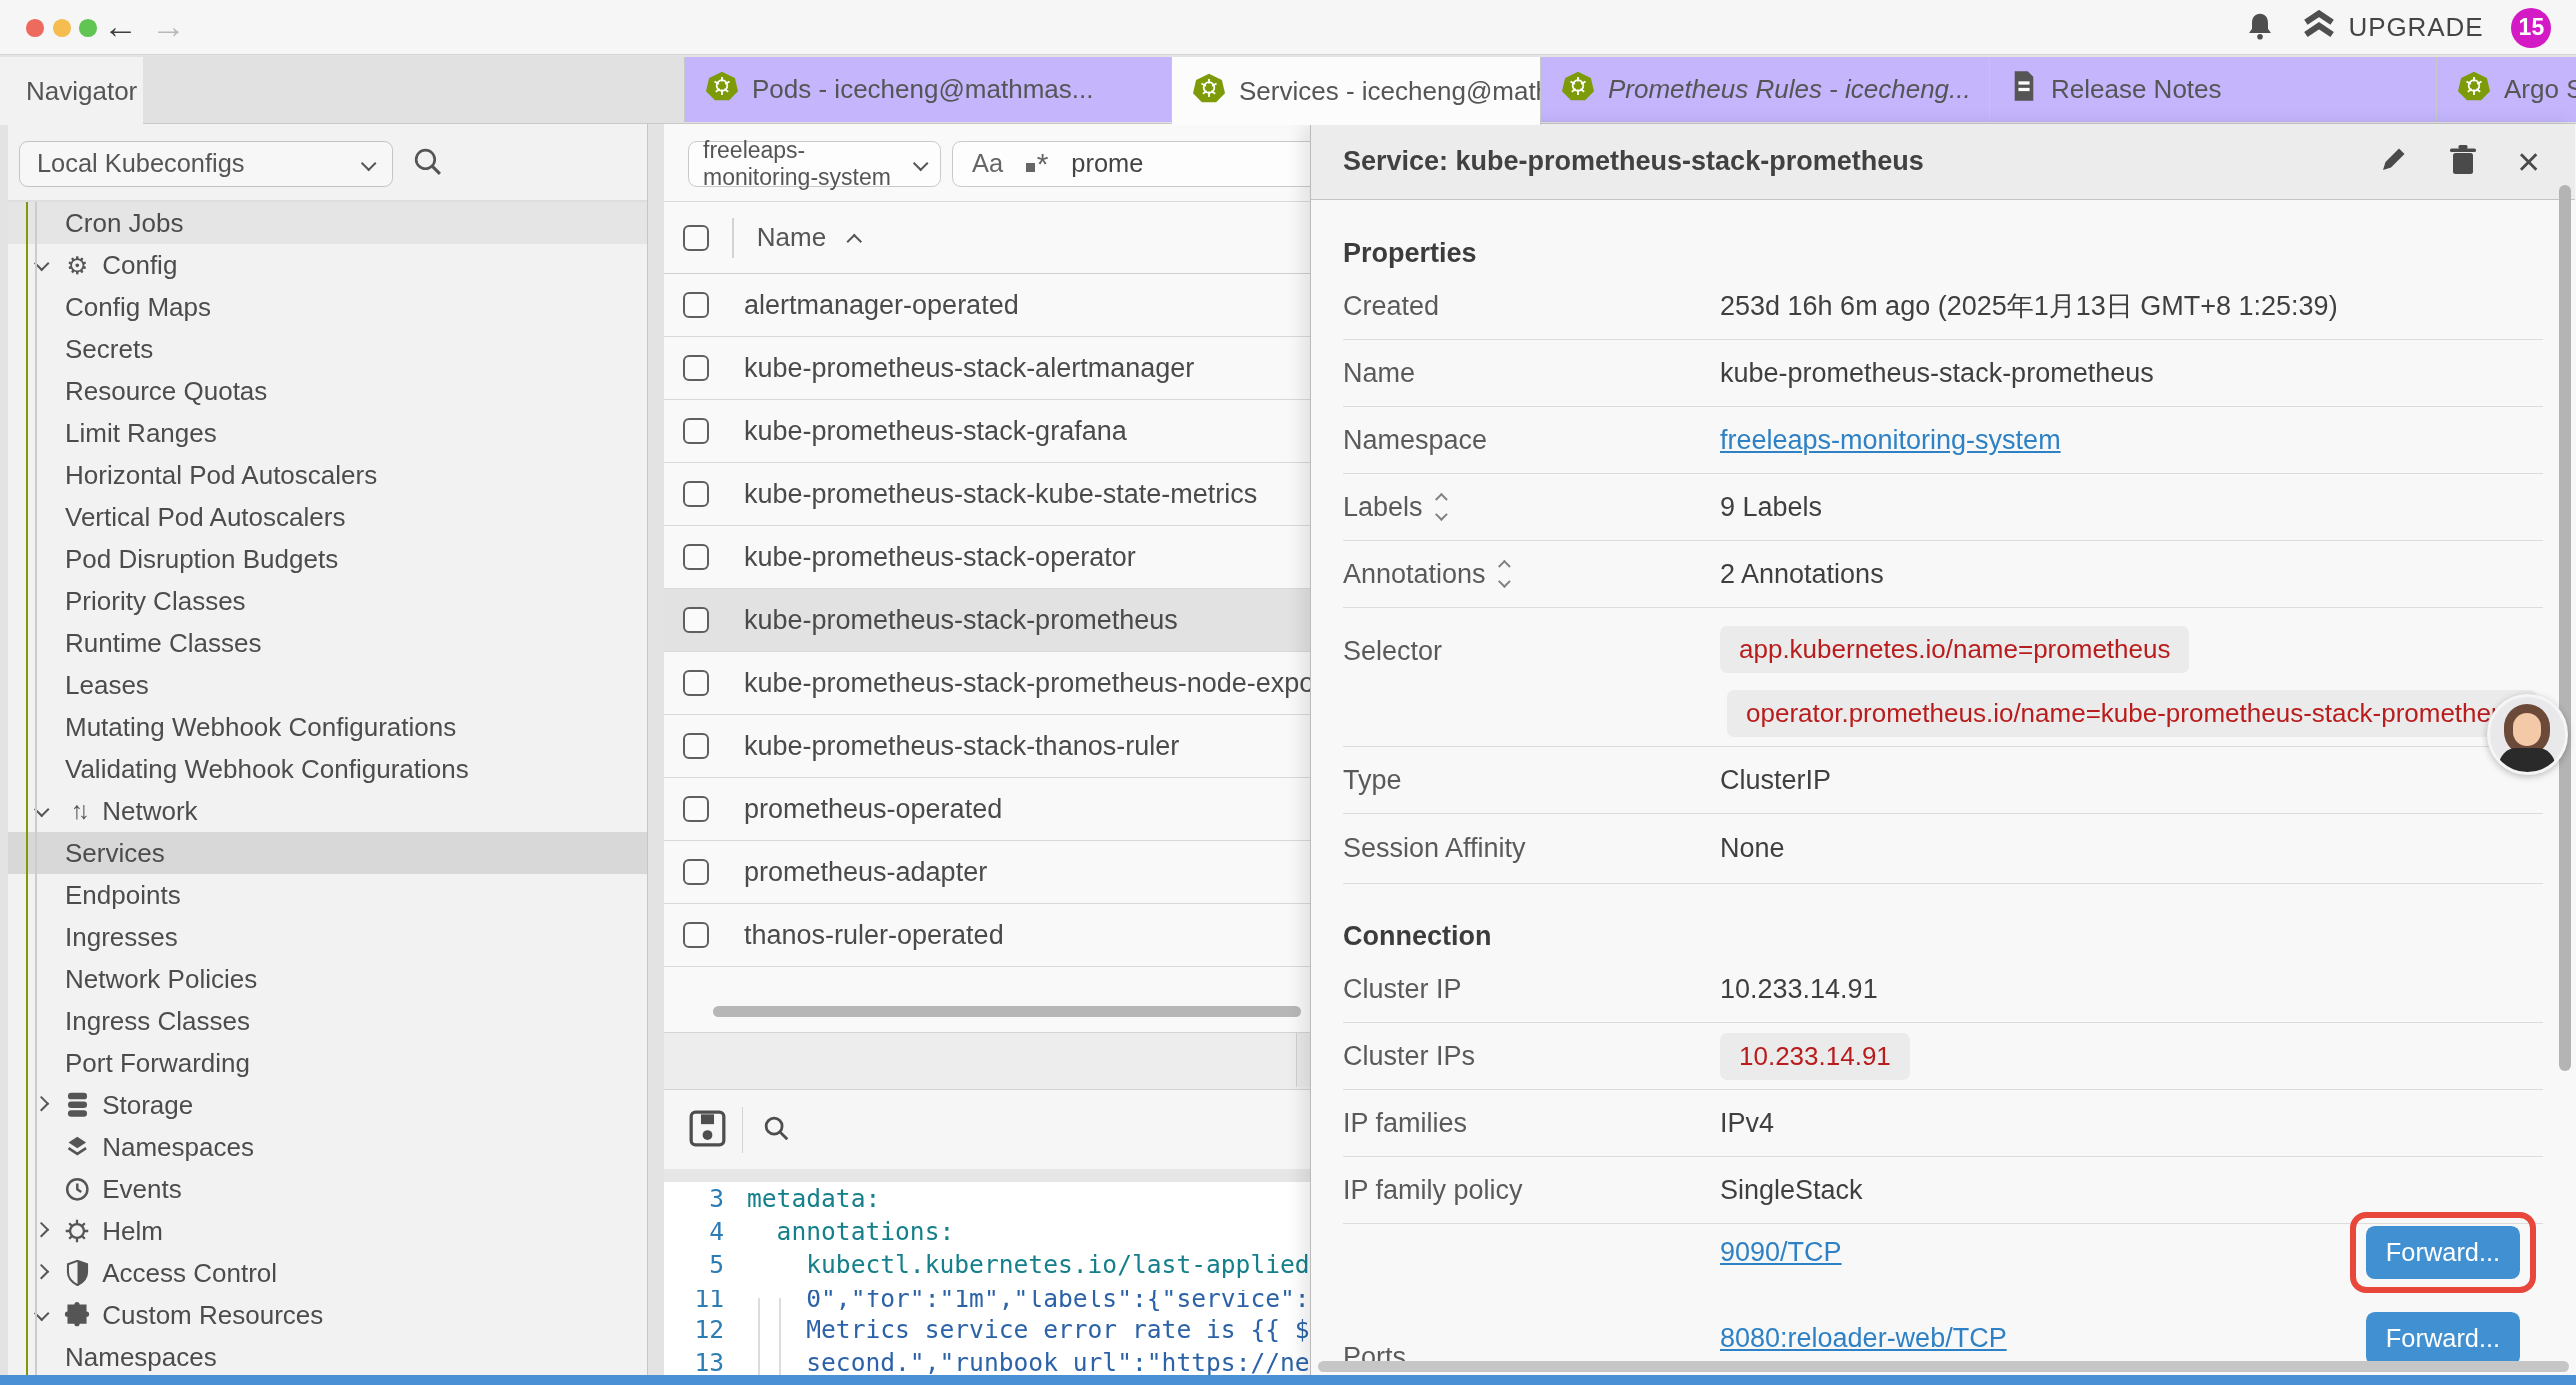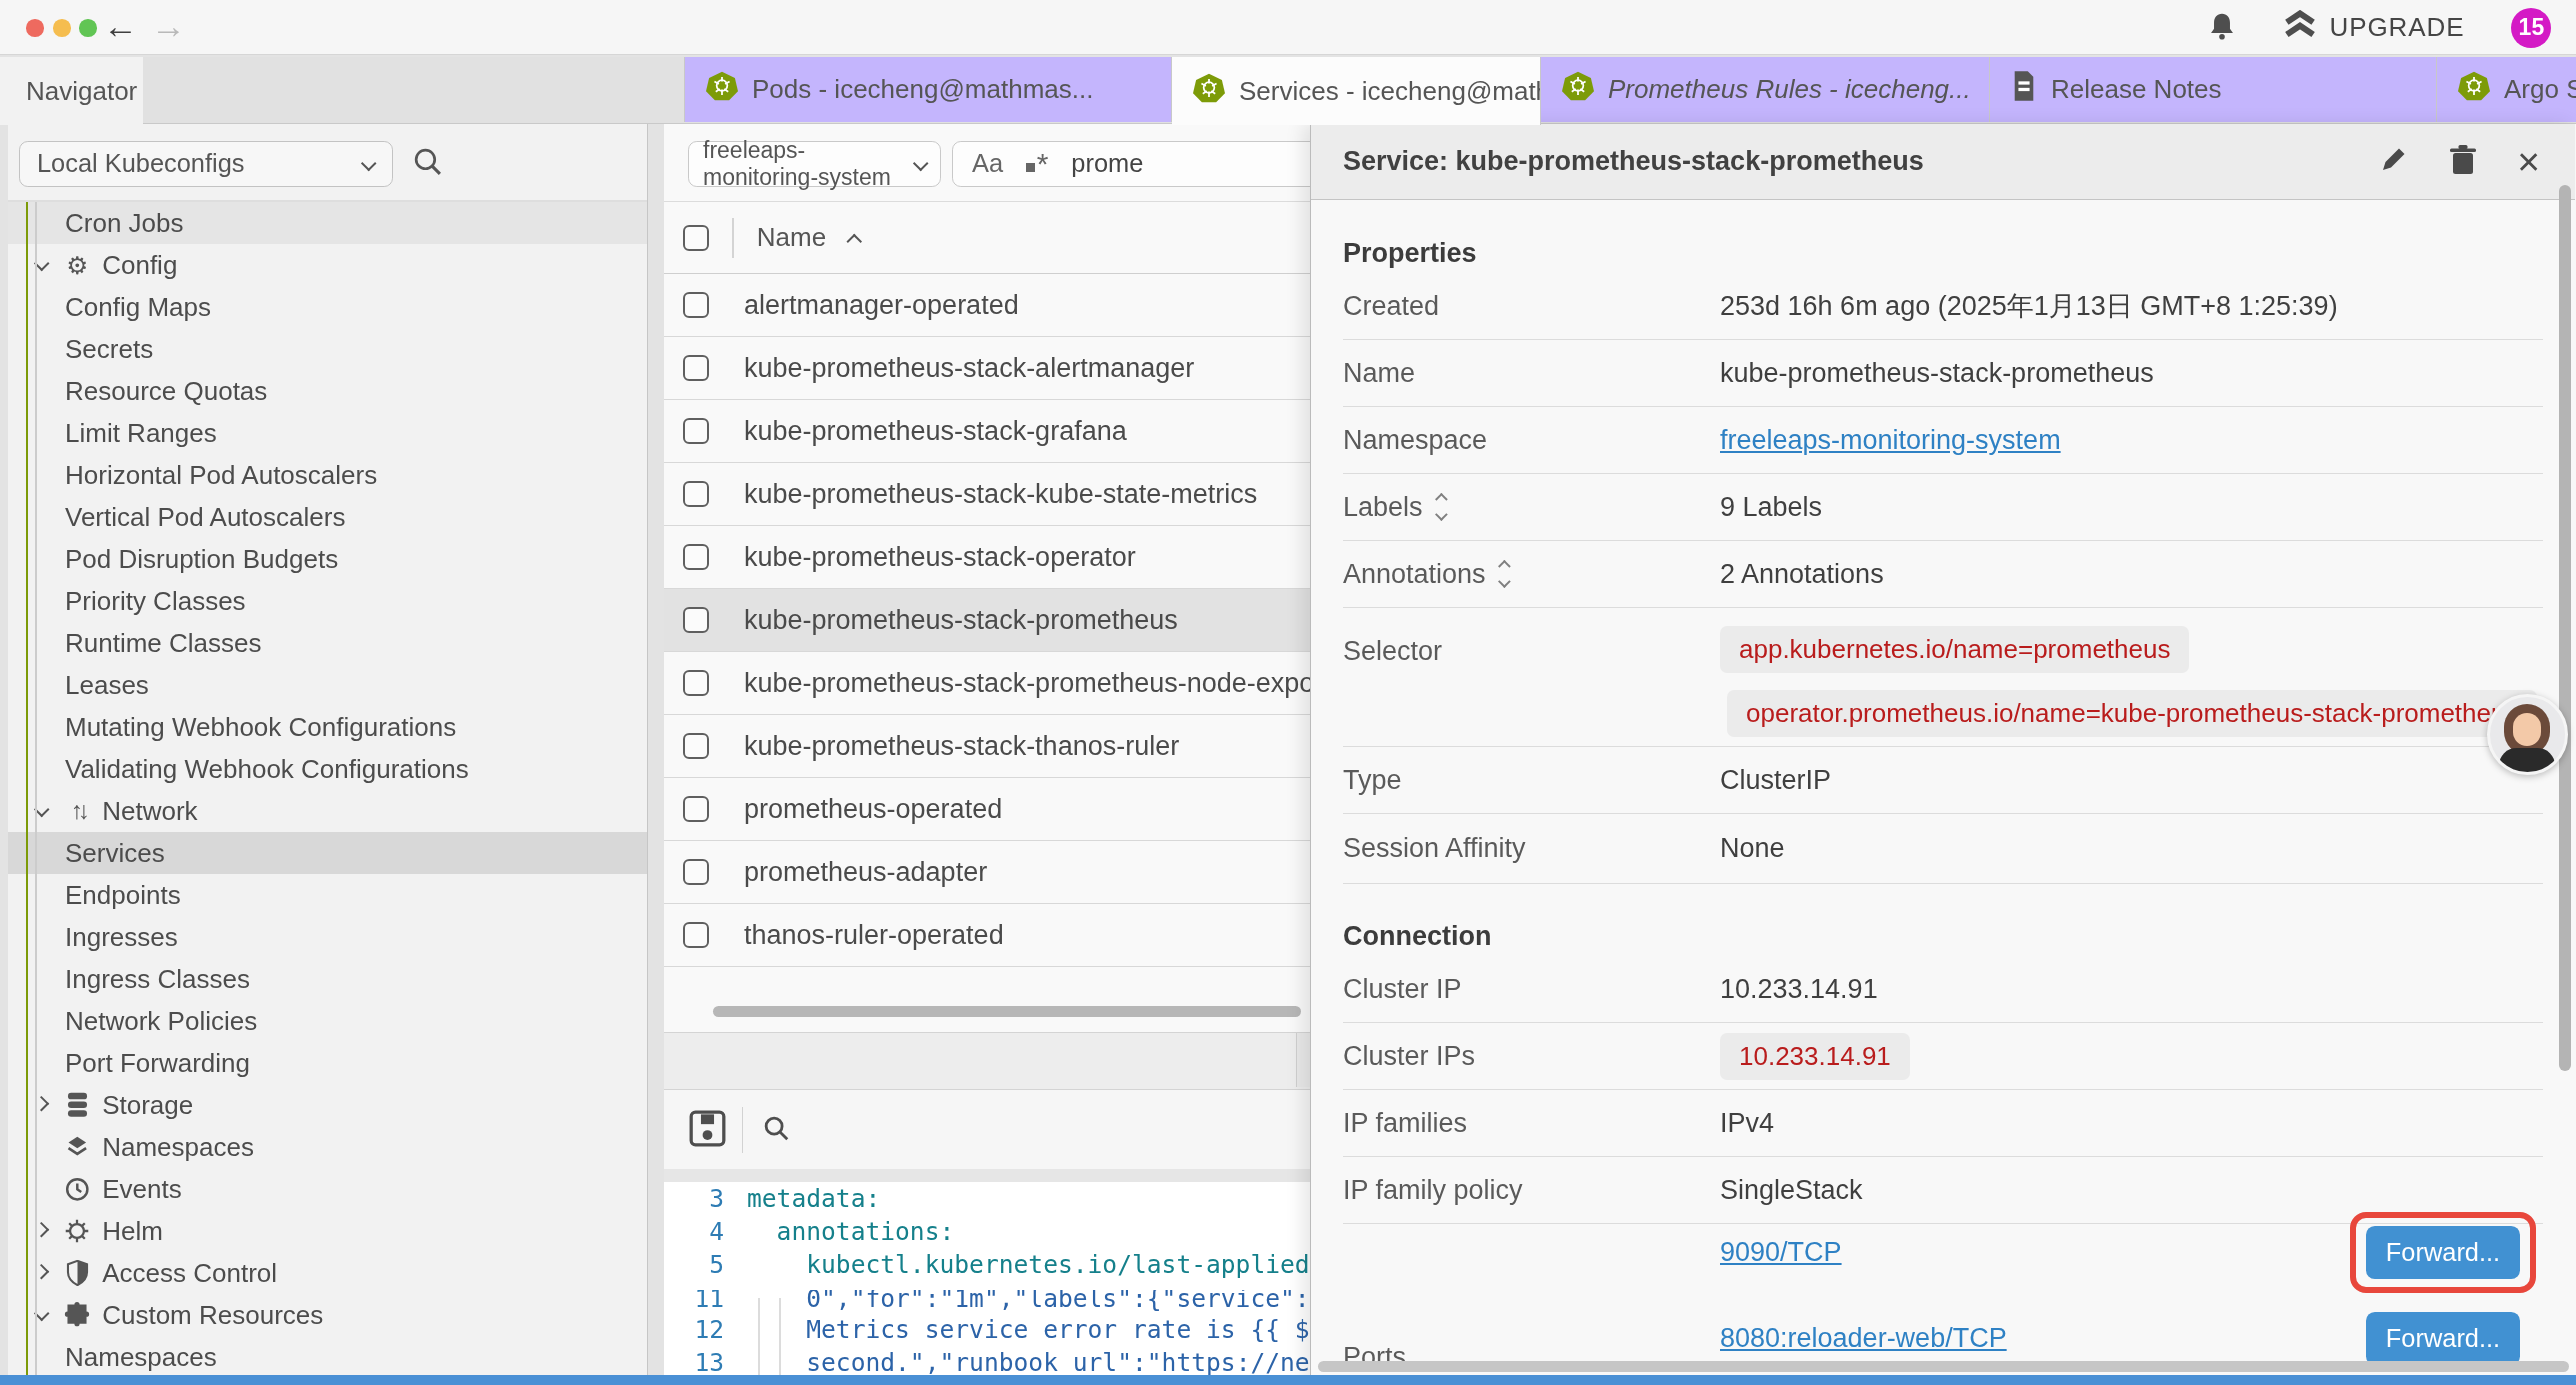--- a/index.html
+++ b/index.html
@@ -9,21 +9,21 @@
 
   
   #titlebar{position:absolute;left:0;top:0;width:2576px;height:55px;background:#f6f6f6;border-bottom:1.8px solid #d6d6d6;}
   .tl{position:absolute;top:19px;width:17.5px;height:17.5px;border-radius:50%;}
   .tl.red{left:26px;background:#ee6a5f;}
   .tl.yellow{left:53px;background:#f5bd4f;}
   .tl.green{left:79px;background:#61c554;}
   .navarrow{position:absolute;top:5.3px;font-size:35px;line-height:42px;}
   #back-arrow{left:103px;color:#3f3f3f;}
   #fwd-arrow{left:151px;color:#b9b9b9;}
-  #tb-right{position:absolute;right:24.6px;top:0;height:55px;display:flex;align-items:center;gap:47px;}
+  #tb-right{position:absolute;right:24.6px;top:0;height:55px;display:flex;align-items:center;gap:28px;}
   #upgrade{display:flex;align-items:center;gap:14px;color:#454545;font-size:26px;letter-spacing:0.9px;}
   #notif-badge{width:40px;height:40px;border-radius:50%;background:#d41ac5;color:#fff;font-size:23px;font-weight:bold;display:flex;align-items:center;justify-content:center;}
 
   
   #tabstrip{position:absolute;left:0;top:57px;width:2576px;height:67px;background:#e1e1e1;border-bottom:1.8px solid #c9c9c9;}
   .tab{position:absolute;top:0;height:65px;display:flex;align-items:center;gap:14px;padding:0 21px;background:#c4b5fd;border-right:1.8px solid #c8c8c8;font-size:26px;color:#555;overflow:hidden;white-space:nowrap;}
   .tab.active{height:68px;background:#fcfcfc;z-index:2;}
   #tab-navigator{left:0;width:143px;background:#f2f2f2;border-right:none;height:68px;z-index:2;padding-left:26px;}
   #tab-pods{left:684px;width:488px;border-left:1.8px solid #c8c8c8;}
   #tab-services{left:1172px;width:369px;}
@@ -277,24 +277,24 @@
       <div class="srow sel">
           <span>Services</span>
         </div>
       <div class="srow">
           <span>Endpoints</span>
         </div>
       <div class="srow">
           <span>Ingresses</span>
         </div>
       <div class="srow">
+          <span>Network Policies</span>
+        </div>
+      <div class="srow">
           <span>Ingress Classes</span>
-        </div>
-      <div class="srow">
-          <span>Network Policies</span>
         </div>
       <div class="srow">
           <span>Port Forwarding</span>
         </div>
       <div class="srow sec">
         <span class="chev right"></span>
         <span class="sicon">
             <svg viewBox="0 0 26 30" width="23" height="26">
               <g fill="#555">
                 <rect x="2" y="1" width="22" height="7.5" rx="3.7"></rect>

